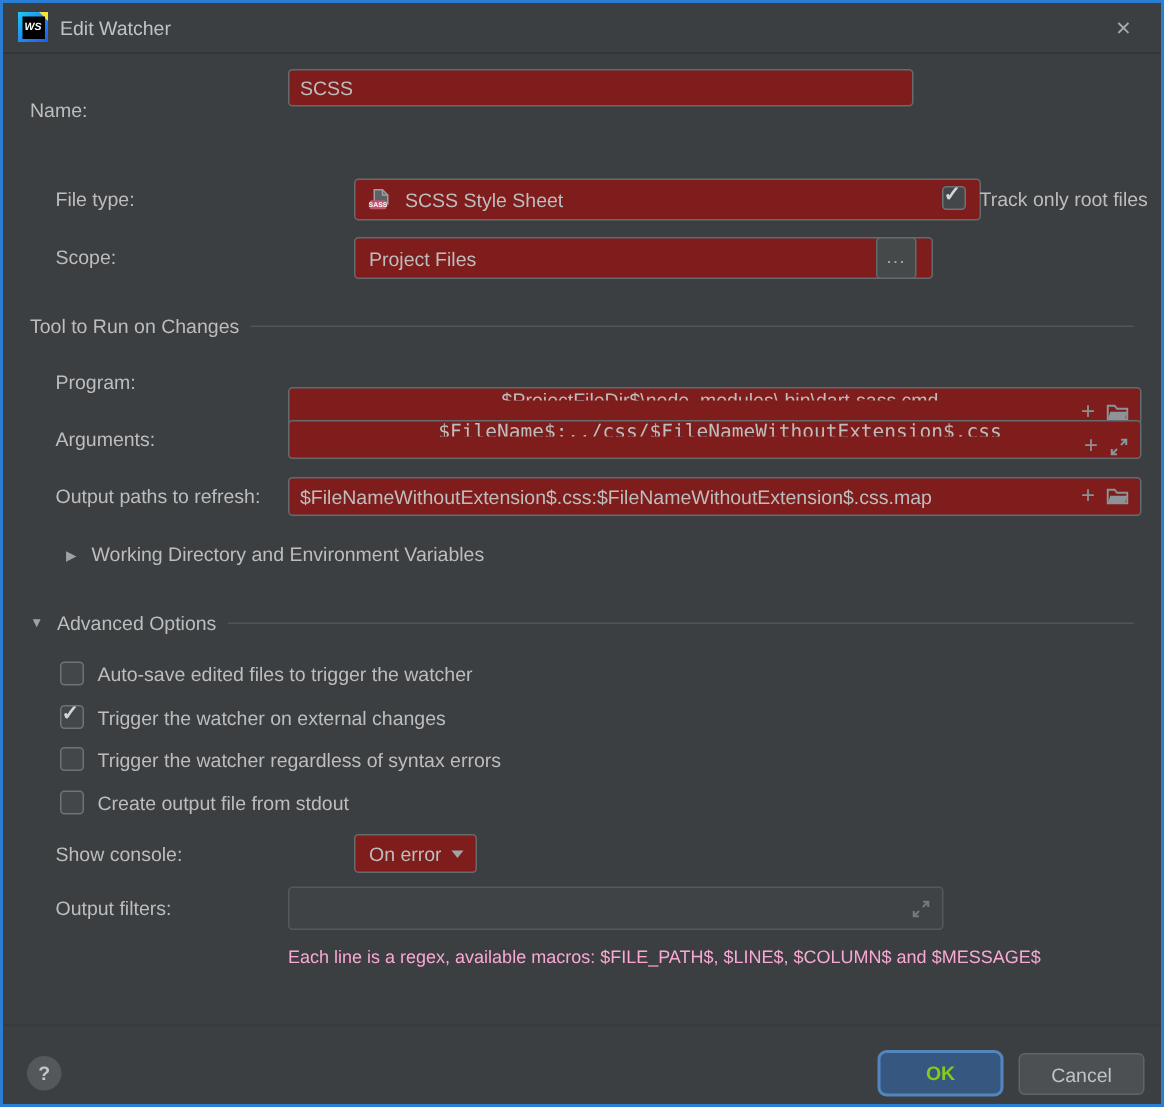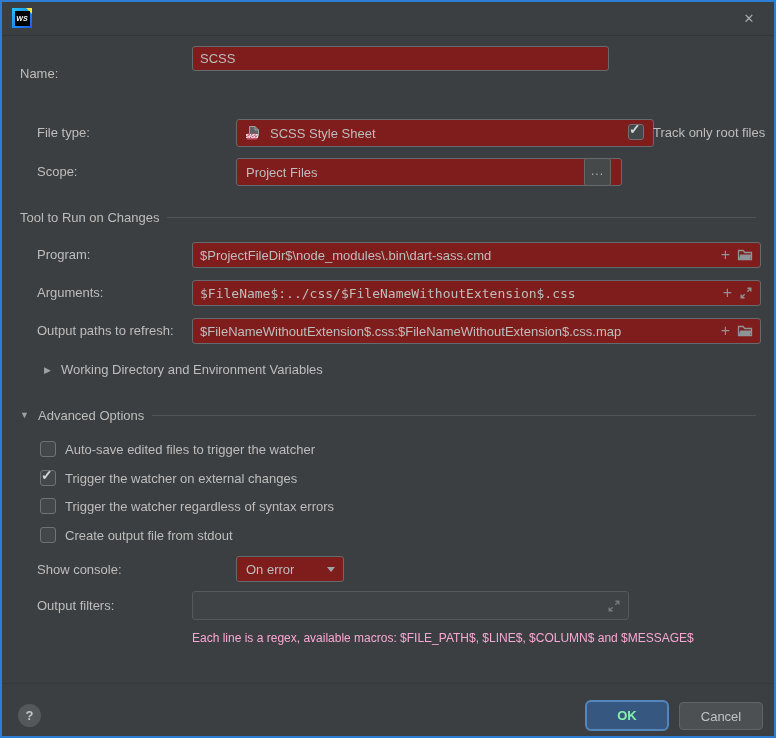--- a/index.html
+++ b/index.html
@@ -53,58 +53,59 @@
   .r-ftype-lbl    { left:35px;  top:123px; }
   .r-ftype-field  { left:190px; top:117px; width:418px; height:28px; }
   .r-track        { left:626px; top:121px; }
   .r-scope-lbl    { left:35px;  top:162px; }
   .r-scope-field  { left:190px; top:156px; width:386px; height:28px; }
   .r-scope-browse { position:absolute; left:582px; top:156px; width:27px; height:28px;
     background:#45494a; border:1px solid #646a6e; border-radius:3px; box-sizing:border-box;
     color:#a9adaf; text-align:center; line-height:24px; font-size:12px; letter-spacing:1px; cursor:pointer; }
   .sec-tool       { top:207px; }
   .r-prog-lbl     { left:35px;  top:245px; }
-  .r-prog-field   { left:190px; top:240px; width:569px; height:26px; }
+  .r-prog-field   { left:190px; top:256px; width:569px; height:26px;flex-direction:column; }
   .r-args-lbl     { left:35px;  top:283px; }
-  .r-args-field   { left:190px; top:278px; width:569px; height:26px; }
+  .r-args-field   { left:190px; top:278px; width:569px; height:26px;flex-direction:column; }
   .r-out-lbl      { left:35px;  top:321px; }
   .r-out-field    { left:190px; top:316px; width:569px; height:26px; }
   .r-workdir      { position:absolute; left:42px; top:360px; display:flex; align-items:center; gap:7px; cursor:pointer; }
   .sec-advanced   { top:405px; cursor:pointer; }
   .cb-0 { left:38px; top:438px; }
   .cb-1 { left:38px; top:467px; }
   .cb-2 { left:38px; top:495px; }
   .cb-3 { left:38px; top:524px; }
   .r-console-lbl   { left:35px;  top:560px; }
-  .r-console-field { left:190px; top:554px; width:108px; height:26px; }
+  .r-console-field { left:190px; top:554px; width:82px; height:26px; }
   .r-filters-lbl   { left:35px;  top:596px; }
   .r-filters-field { left:190px; top:589px; width:437px; height:29px; background:#3f4345; border-color:#55595b; }
   .hint { position:absolute; left:190px; top:629px; color:#f9a8d4; font-size:12px; }
   
   .footline { position:absolute; left:0; right:0; top:681px; height:1px; background:#35393b; }
   .help { position:absolute; left:16px; top:702px; width:23px; height:23px; border-radius:50%;
     background:#54585a; color:#c3c6c8; display:flex; align-items:center; justify-content:center;
     font-weight:bold; font-size:13px; cursor:pointer; }
   .btn { position:absolute; box-sizing:border-box; display:flex; align-items:center; justify-content:center;
     cursor:pointer; font-size:13px; }
   .btn-ok { left:583px; top:698px; width:84px; height:31px; background:#365880;
-    border:2px solid #5286bd; border-radius:6px; color:#86efac; font-weight:bold; }
+    border:2px solid #5286bd; border-radius:6px; color:#84cc16; font-weight:bold; }
   .btn-cancel { left:677px; top:700px; width:84px; height:28px; background:#4c5053;
     border:1px solid #5f6466; border-radius:4px; color:#c0c3c5; }
 </style>
 </head>
 <body>
 
 <div class="dialog">
 
   <div class="titlebar">
     <span class="appicon">
       <span class="corner"></span>
       <span class="inner">WS</span>
     </span>
+    <span class="title">Edit Watcher</span>
     <span class="close">✕</span>
   </div>
 
   <div class="lbl r-name-lbl">Name:</div>
   <div class="field r-name-field">
     <input value="SCSS" style="">
   </div>
 
 
   <div class="lbl r-ftype-lbl">File type:</div>

